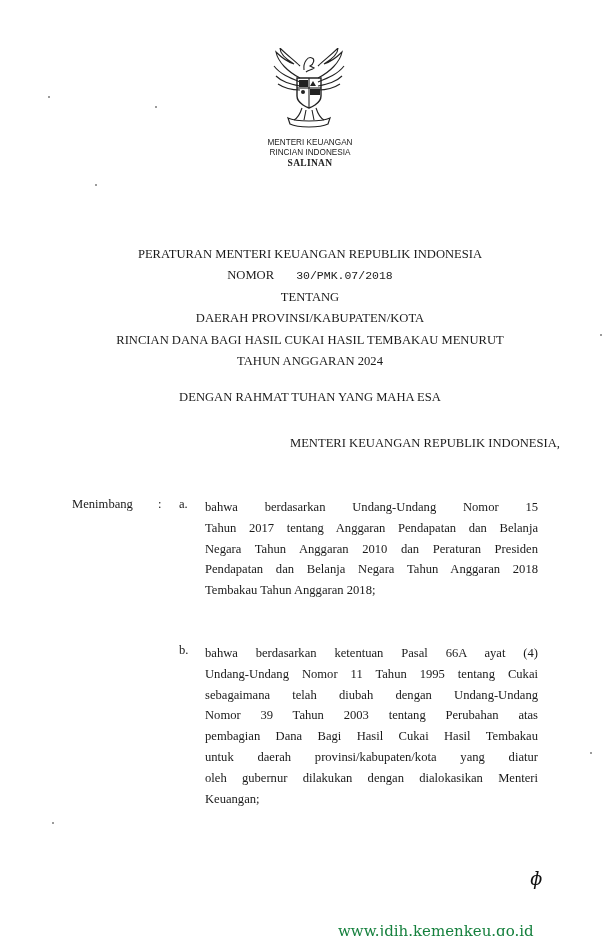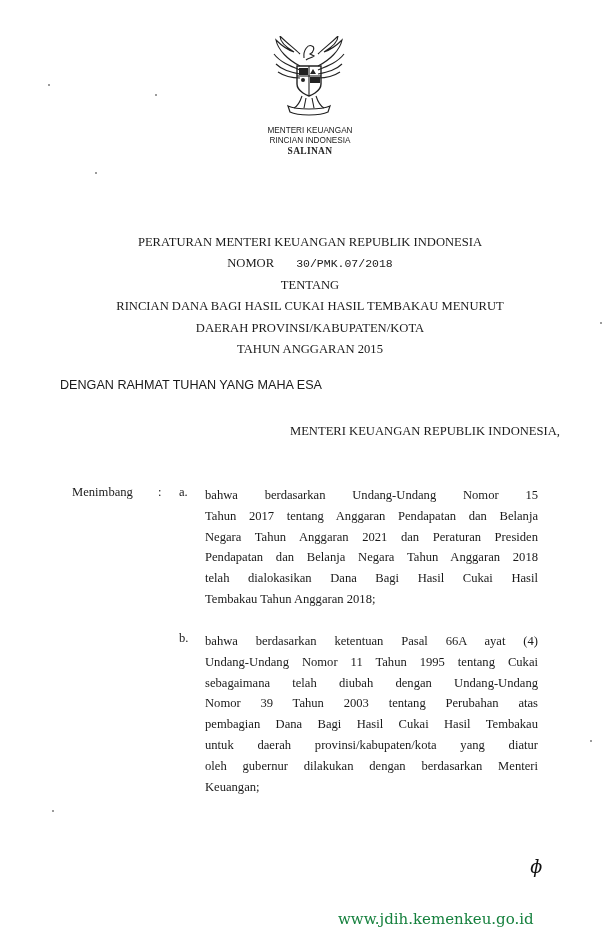--- a/index.html
+++ b/index.html
@@ -1,21 +1,21 @@
 <!DOCTYPE html>
 <html><head>
   <meta charset="utf-8">
   <style>
     html, body { margin: 0; padding: 0; background: #ffffff; }
     body {
       width: 612px; height: 936px; position: relative; overflow: hidden;
       font-family: "DejaVu Serif", "Liberation Serif", serif;
       color: #1a1a1a;
     }
-    .page { position: absolute; left: 0; top: 0; width: 612px; height: 842px; }
+    .page { position: absolute; left: 0; top: 12px; width: 612px; height: 842px; }
 
     
     .emblem { position: absolute; left: 270px; top: 36px; width: 78px; height: 84px; }
     .header-caption {
       position: absolute; left: 250px; top: 126px; width: 120px;
       text-align: center; font-family: "Liberation Sans", sans-serif;
       font-size: 8.2px; line-height: 10px; color: #222;
     }
     .header-caption .salinan {
       font-family: "Liberation Serif", serif; font-weight: bold; font-size: 9.5px; letter-spacing: 0.3px;
@@ -26,21 +26,21 @@
       position: absolute; left: 60px; top: 232px; width: 500px;
       text-align: center; font-family: "Liberation Serif", serif;
       font-size: 12.6px; line-height: 21.4px; color: #1a1a1a;
     }
     .title-block .nomor-row { position: relative; }
     .title-block .nomor-label { display: inline-block; margin-right: 22px; }
     .title-block .nomor-value { font-family: "Liberation Mono", monospace; font-size: 11.5px; }
 
     .opening {
       position: absolute; left: 60px; top: 378px; width: 500px;
-      text-align: left; font-family: Liberation Sans, sans-serif; font-size: 12.6px;
+      text-align: center; font-family: Liberation Serif, serif; font-size: 12.6px;
     }
     .minister {
       position: absolute; left: 60px; top: 424px; width: 500px;
       text-align: right; font-family: "Liberation Serif", serif; font-size: 12.6px;
     }
 
     
     .considering { position: absolute; left: 72px; top: 485px; width: 470px; }
     .considering .label {
       position: absolute; left: 0; top: 0; font-family: "Liberation Serif", serif; font-size: 12.6px;
@@ -121,54 +121,53 @@
     <div>RINCIAN INDONESIA</div>
     <div class="salinan">SALINAN</div>
   </div>
 
   <div class="title-block">
     <div>PERATURAN MENTERI KEUANGAN REPUBLIK INDONESIA</div>
     <div class="nomor-row">
       <span class="nomor-label">NOMOR</span><span class="nomor-value">30/PMK.07/2018</span>
     </div>
     <div>TENTANG</div>
+    <div>DAERAH PROVINSI/KABUPATEN/KOTA</div>
     <div>RINCIAN DANA BAGI HASIL CUKAI HASIL TEMBAKAU MENURUT</div>
-    <div>DAERAH PROVINSI/KABUPATEN/KOTA</div>
-    <div>TAHUN ANGGARAN 2015</div>
+    <div>TAHUN ANGGARAN 2024</div>
   </div>
 
   <div class="opening">DENGAN RAHMAT TUHAN YANG MAHA ESA</div>
   <div class="minister">MENTERI KEUANGAN REPUBLIK INDONESIA,</div>
 
   <div class="considering">
     <div class="label">Menimbang</div>
     <div class="colon">:</div>
 
     <div class="item" style="top:0">
       <div class="marker">a.</div>
       <div class="text">
         <span class="line">bahwa berdasarkan Undang-Undang Nomor 15</span>
         <span class="line">Tahun 2017 tentang Anggaran Pendapatan dan Belanja</span>
-        <span class="line">Negara Tahun Anggaran 2021 dan Peraturan Presiden</span>
+        <span class="line">Negara Tahun Anggaran 2010 dan Peraturan Presiden</span>
         <span class="line">Pendapatan dan Belanja Negara Tahun Anggaran 2018</span>
-        <span class="line">telah dialokasikan Dana Bagi Hasil Cukai Hasil</span>
         <span class="line last">Tembakau Tahun Anggaran 2018;</span>
       </div>
     </div>
 
     <div class="item" style="top:146px">
       <div class="marker">b.</div>
       <div class="text">
         <span class="line">bahwa berdasarkan ketentuan Pasal 66A ayat (4)</span>
         <span class="line">Undang-Undang Nomor 11 Tahun 1995 tentang Cukai</span>
         <span class="line">sebagaimana telah diubah dengan Undang-Undang</span>
         <span class="line">Nomor 39 Tahun 2003 tentang Perubahan atas</span>
         <span class="line">pembagian Dana Bagi Hasil Cukai Hasil Tembakau</span>
         <span class="line">untuk daerah provinsi/kabupaten/kota yang diatur</span>
-        <span class="line">oleh gubernur dilakukan dengan berdasarkan Menteri</span>
+        <span class="line">oleh gubernur dilakukan dengan dialokasikan Menteri</span>
         <span class="line last">Keuangan;</span>
       </div>
     </div>
   </div>
 
   <div class="initial">ɸ</div>
 
   <a class="footer-url">www.jdih.kemenkeu.go.id</a>
 </div>
 

